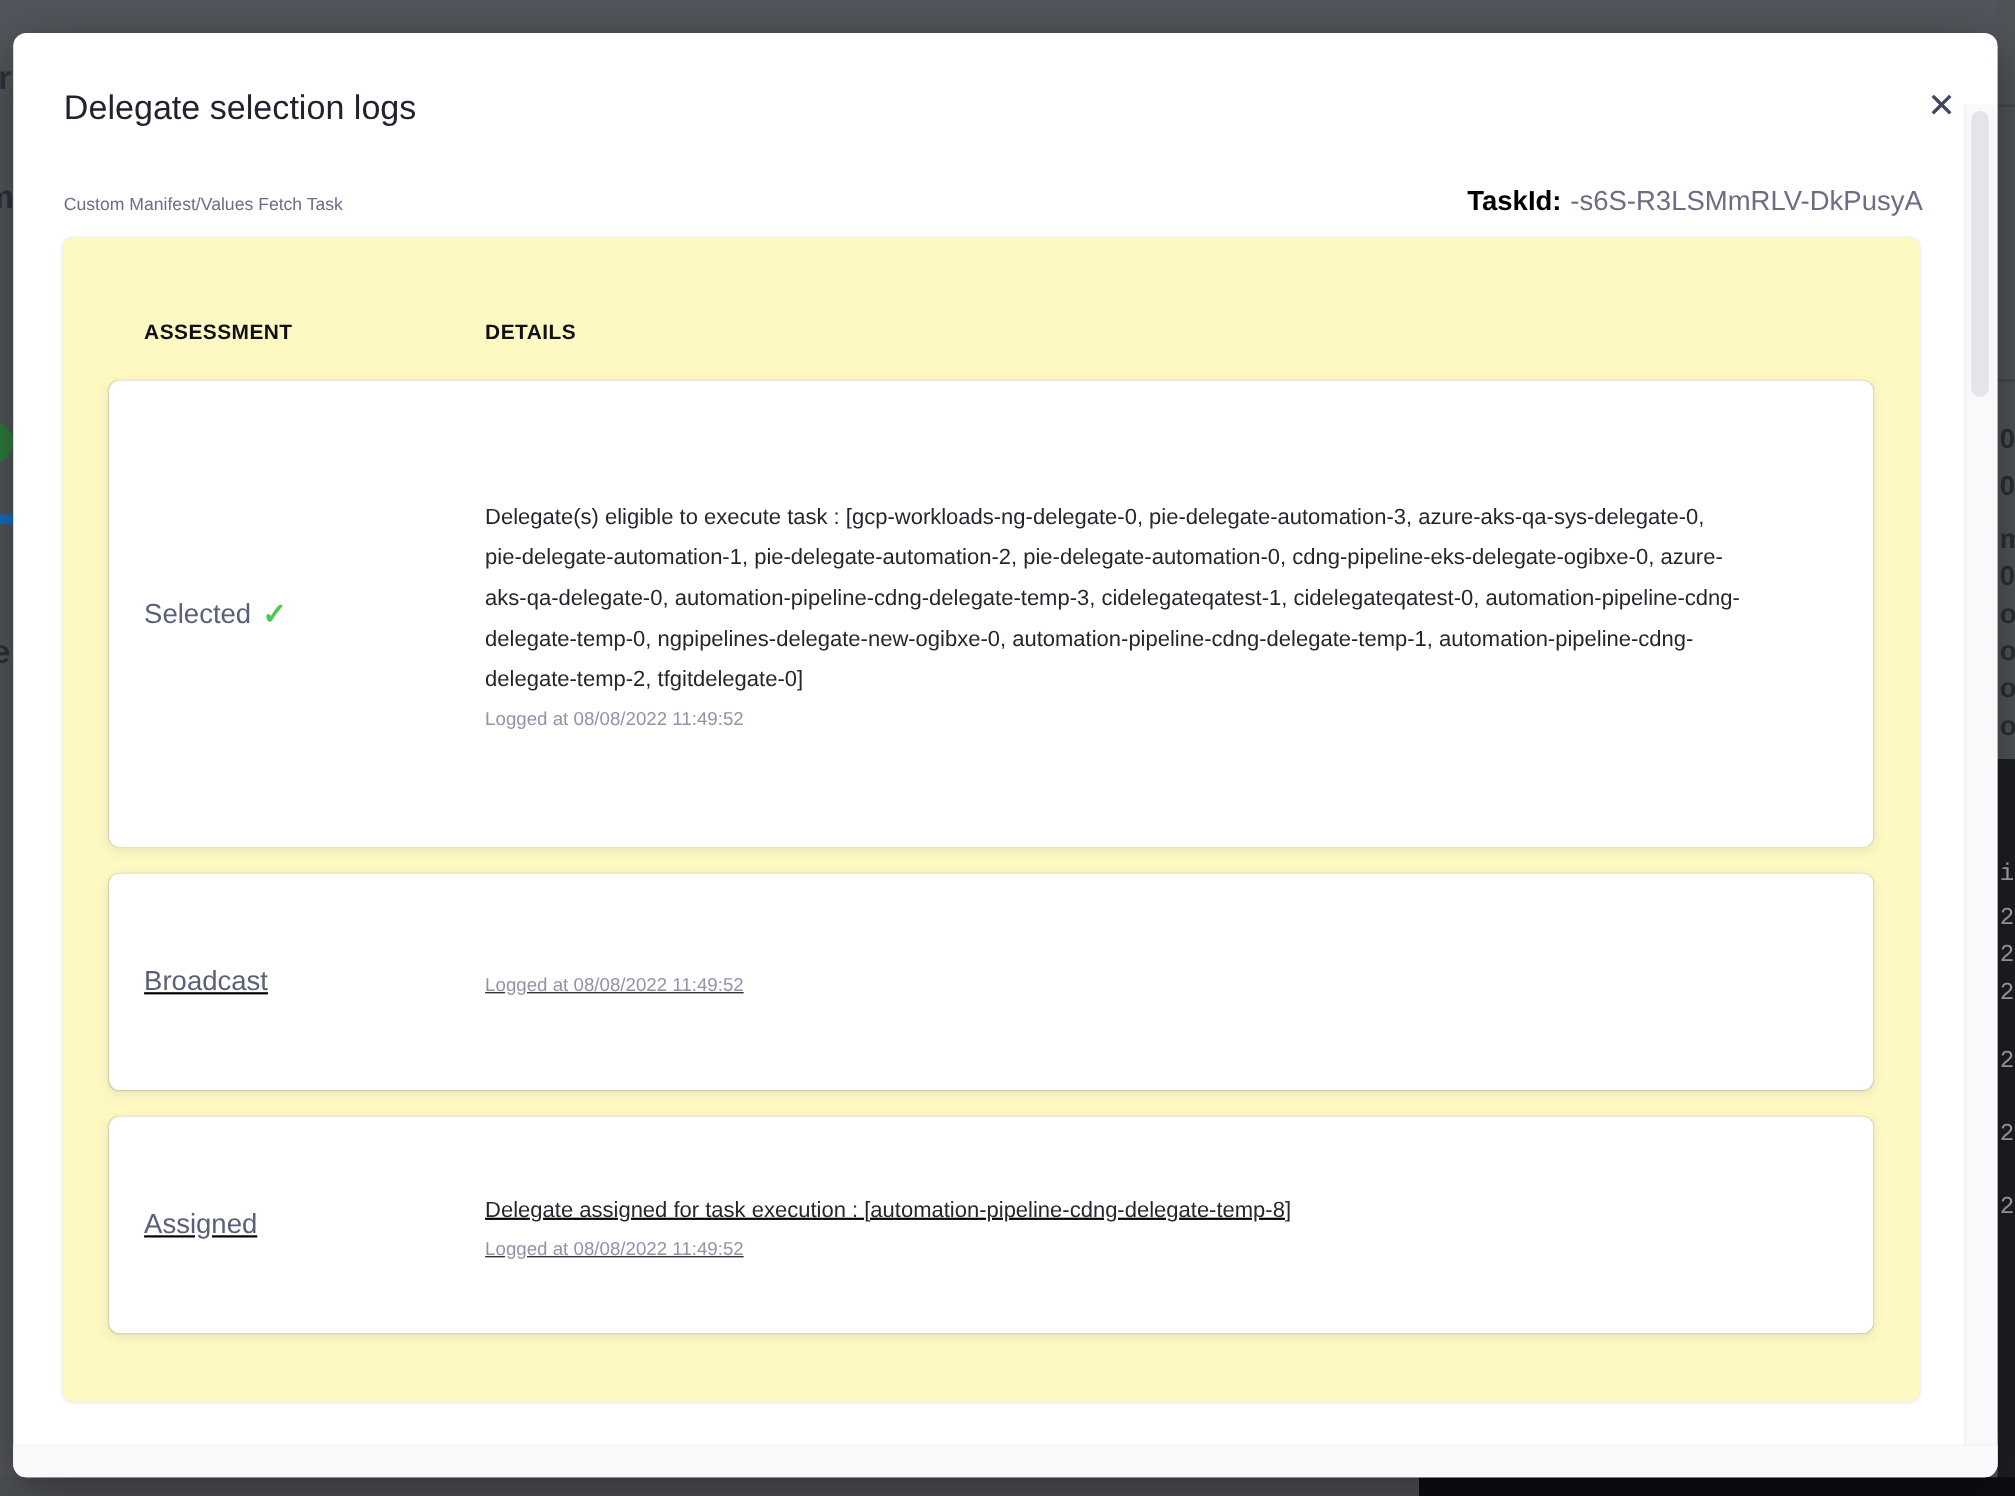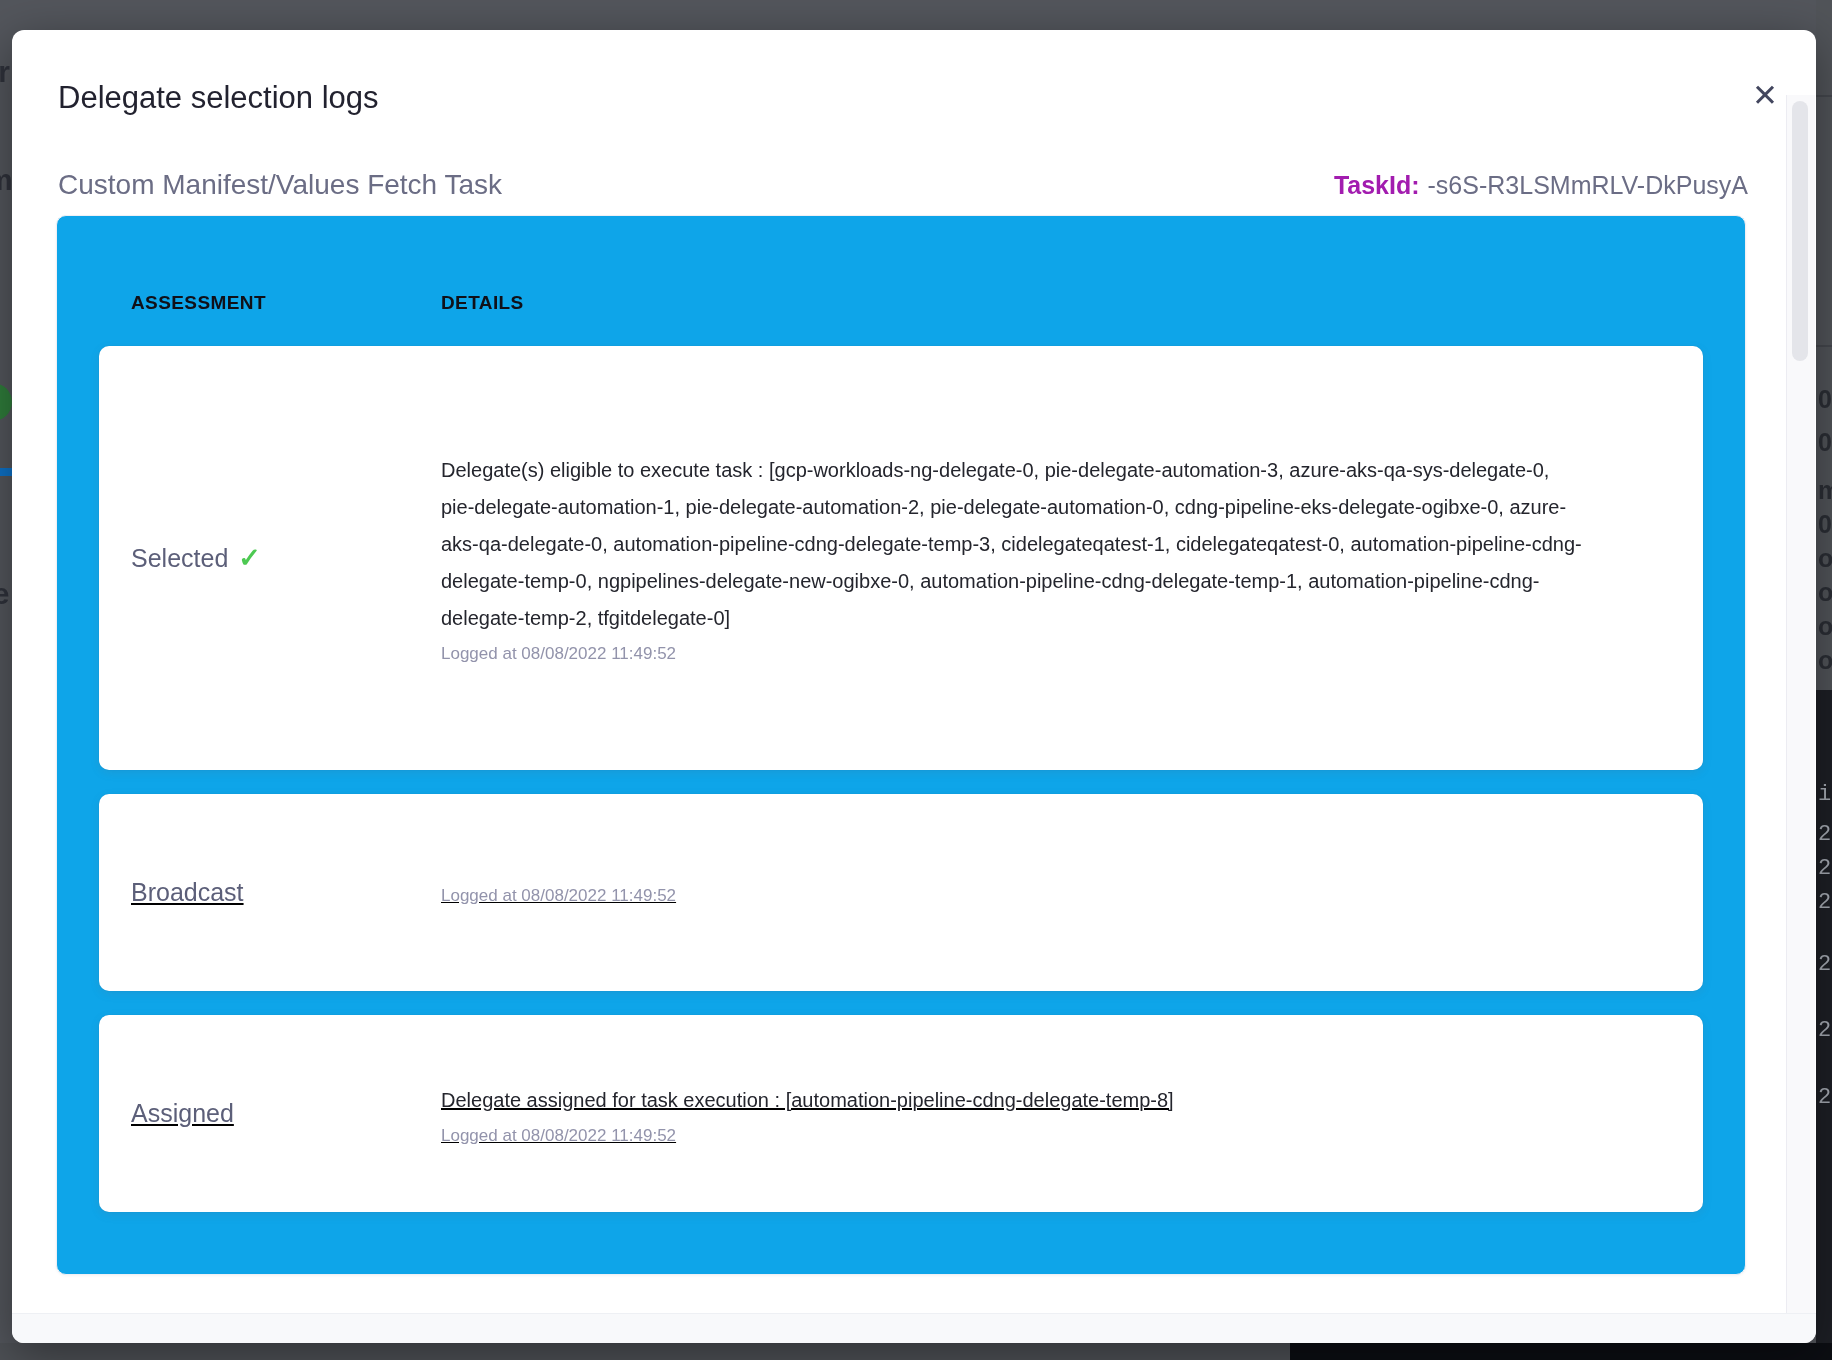--- a/index.html
+++ b/index.html
@@ -23,26 +23,26 @@
   .console-right{position:absolute;left:1816px;top:690px;width:16px;height:670px;background:#1d1f25;}
   .cglyph{position:absolute;left:2px;font-family:"Liberation Mono",monospace;font-size:22px;color:#a6abb3;white-space:nowrap;}
 
   
   .modal{position:absolute;left:12px;top:30px;width:1804px;height:1313px;background:#fff;
     border-radius:12px;box-shadow:0 12px 48px rgba(0,0,0,.40);}
   .modal-title{position:absolute;left:46px;top:50px;font-size:31px;font-weight:500;color:#22222f;}
   .close-btn{position:absolute;top:46px;right:34px;font-size:31px;font-weight:500;color:#42465e;
     cursor:pointer;line-height:1;padding:4px;}
   .subrow{position:absolute;left:46px;top:139px;width:1690px;display:flex;justify-content:space-between;align-items:baseline;}
-  .task-name{font-size:28px;color:#6b6d85;}
+  .task-name{font-size:16px;color:#6b6d85;}
   .task-id{font-size:25px;color:#6b6d85;}
-  .task-id .tid-label{color:#a21caf;font-weight:700;margin-right:8px;}
+  .task-id .tid-label{color:#000000;font-weight:700;margin-right:8px;}
 
   .container{position:absolute;left:44px;top:185px;width:1690px;height:1060px;box-sizing:border-box;
-    background:#0ea5e9;border:1px solid #f0f0f5;border-radius:10px;box-shadow:0 1px 3px rgba(40,41,61,.05);}
+    background:#fef9c3;border:1px solid #f0f0f5;border-radius:10px;box-shadow:0 1px 3px rgba(40,41,61,.05);}
   .thead{display:flex;padding:76px 0 0 74px;}
   .th{font-size:19px;font-weight:700;color:#101018;letter-spacing:.4px;}
   .th-assessment{width:310px;flex:none;}
   .cards{padding:32px 42px 0;}
   .card{display:flex;align-items:center;background:#fff;border-radius:10px;box-sizing:border-box;
     box-shadow:0 0 1px rgba(40,41,61,.18),0 3px 10px rgba(96,97,112,.14);
     padding:0 32px;margin-bottom:24px;}
   .card-lg{min-height:424px;}
   .card-sm{min-height:197px;text-decoration:underline;}
   .cell-assessment{width:310px;flex:none;font-size:25px;color:#5c5f79;display:flex;align-items:center;gap:10px;}

